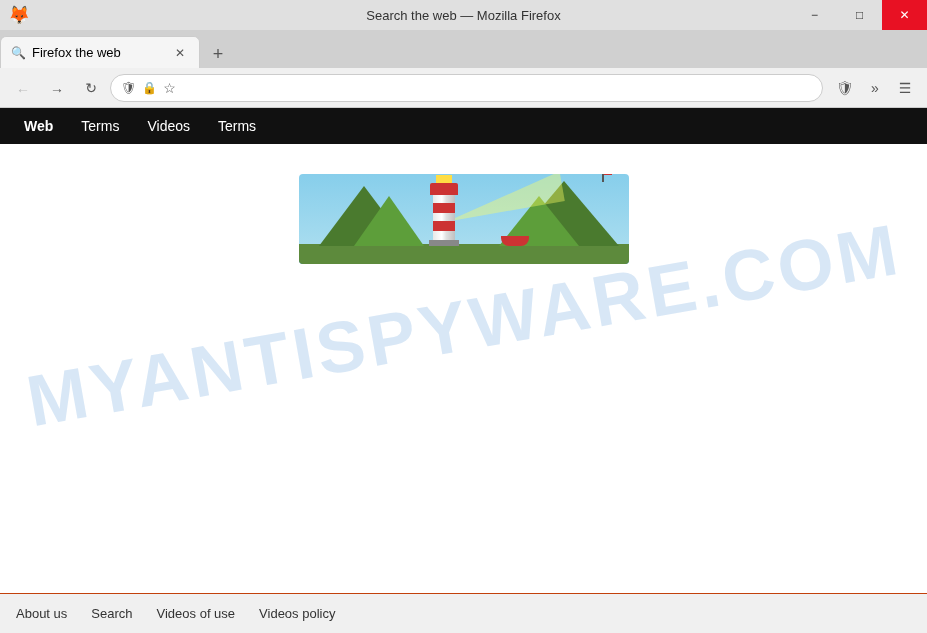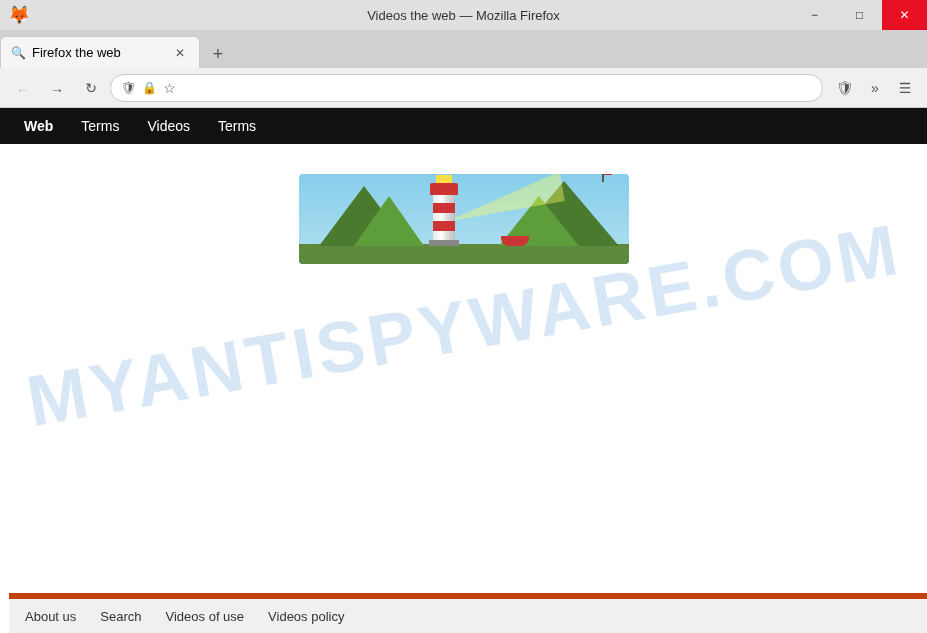--- a/index.html
+++ b/index.html
@@ -369,40 +369,39 @@
     }
 
     
     .footer {
       position: absolute;
       bottom: 0;
       left: 0;
       right: 0;
       height: 40px;
       background: #f0f0f0;
-      border-top: 6px solid #c2410c;
+      border-top: 1px solid #c2410c;
       display: flex;
       align-items: center;
       padding: 0 16px;
       gap: 24px;
-      margin-left: 9px;
     }
     .footer-link {
       font-size: 13px;
       color: #333;
       cursor: pointer;
       text-decoration: none;
     }
   </style>
 </head>
 <body>
 
 <div class="titlebar">
   <span style="position:absolute;left:8px;font-size:18px;">🦊</span>
-  <span>Videos the web — Mozilla Firefox</span>
+  <span>Search the web — Mozilla Firefox</span>
   <div class="titlebar-controls">
     <div class="titlebar-btn">−</div>
     <div class="titlebar-btn">□</div>
     <div class="titlebar-btn close">✕</div>
   </div>
 </div>
 
 <div class="tabbar">
   <div class="tab">
     <span class="tab-search-icon">🔍</span>

